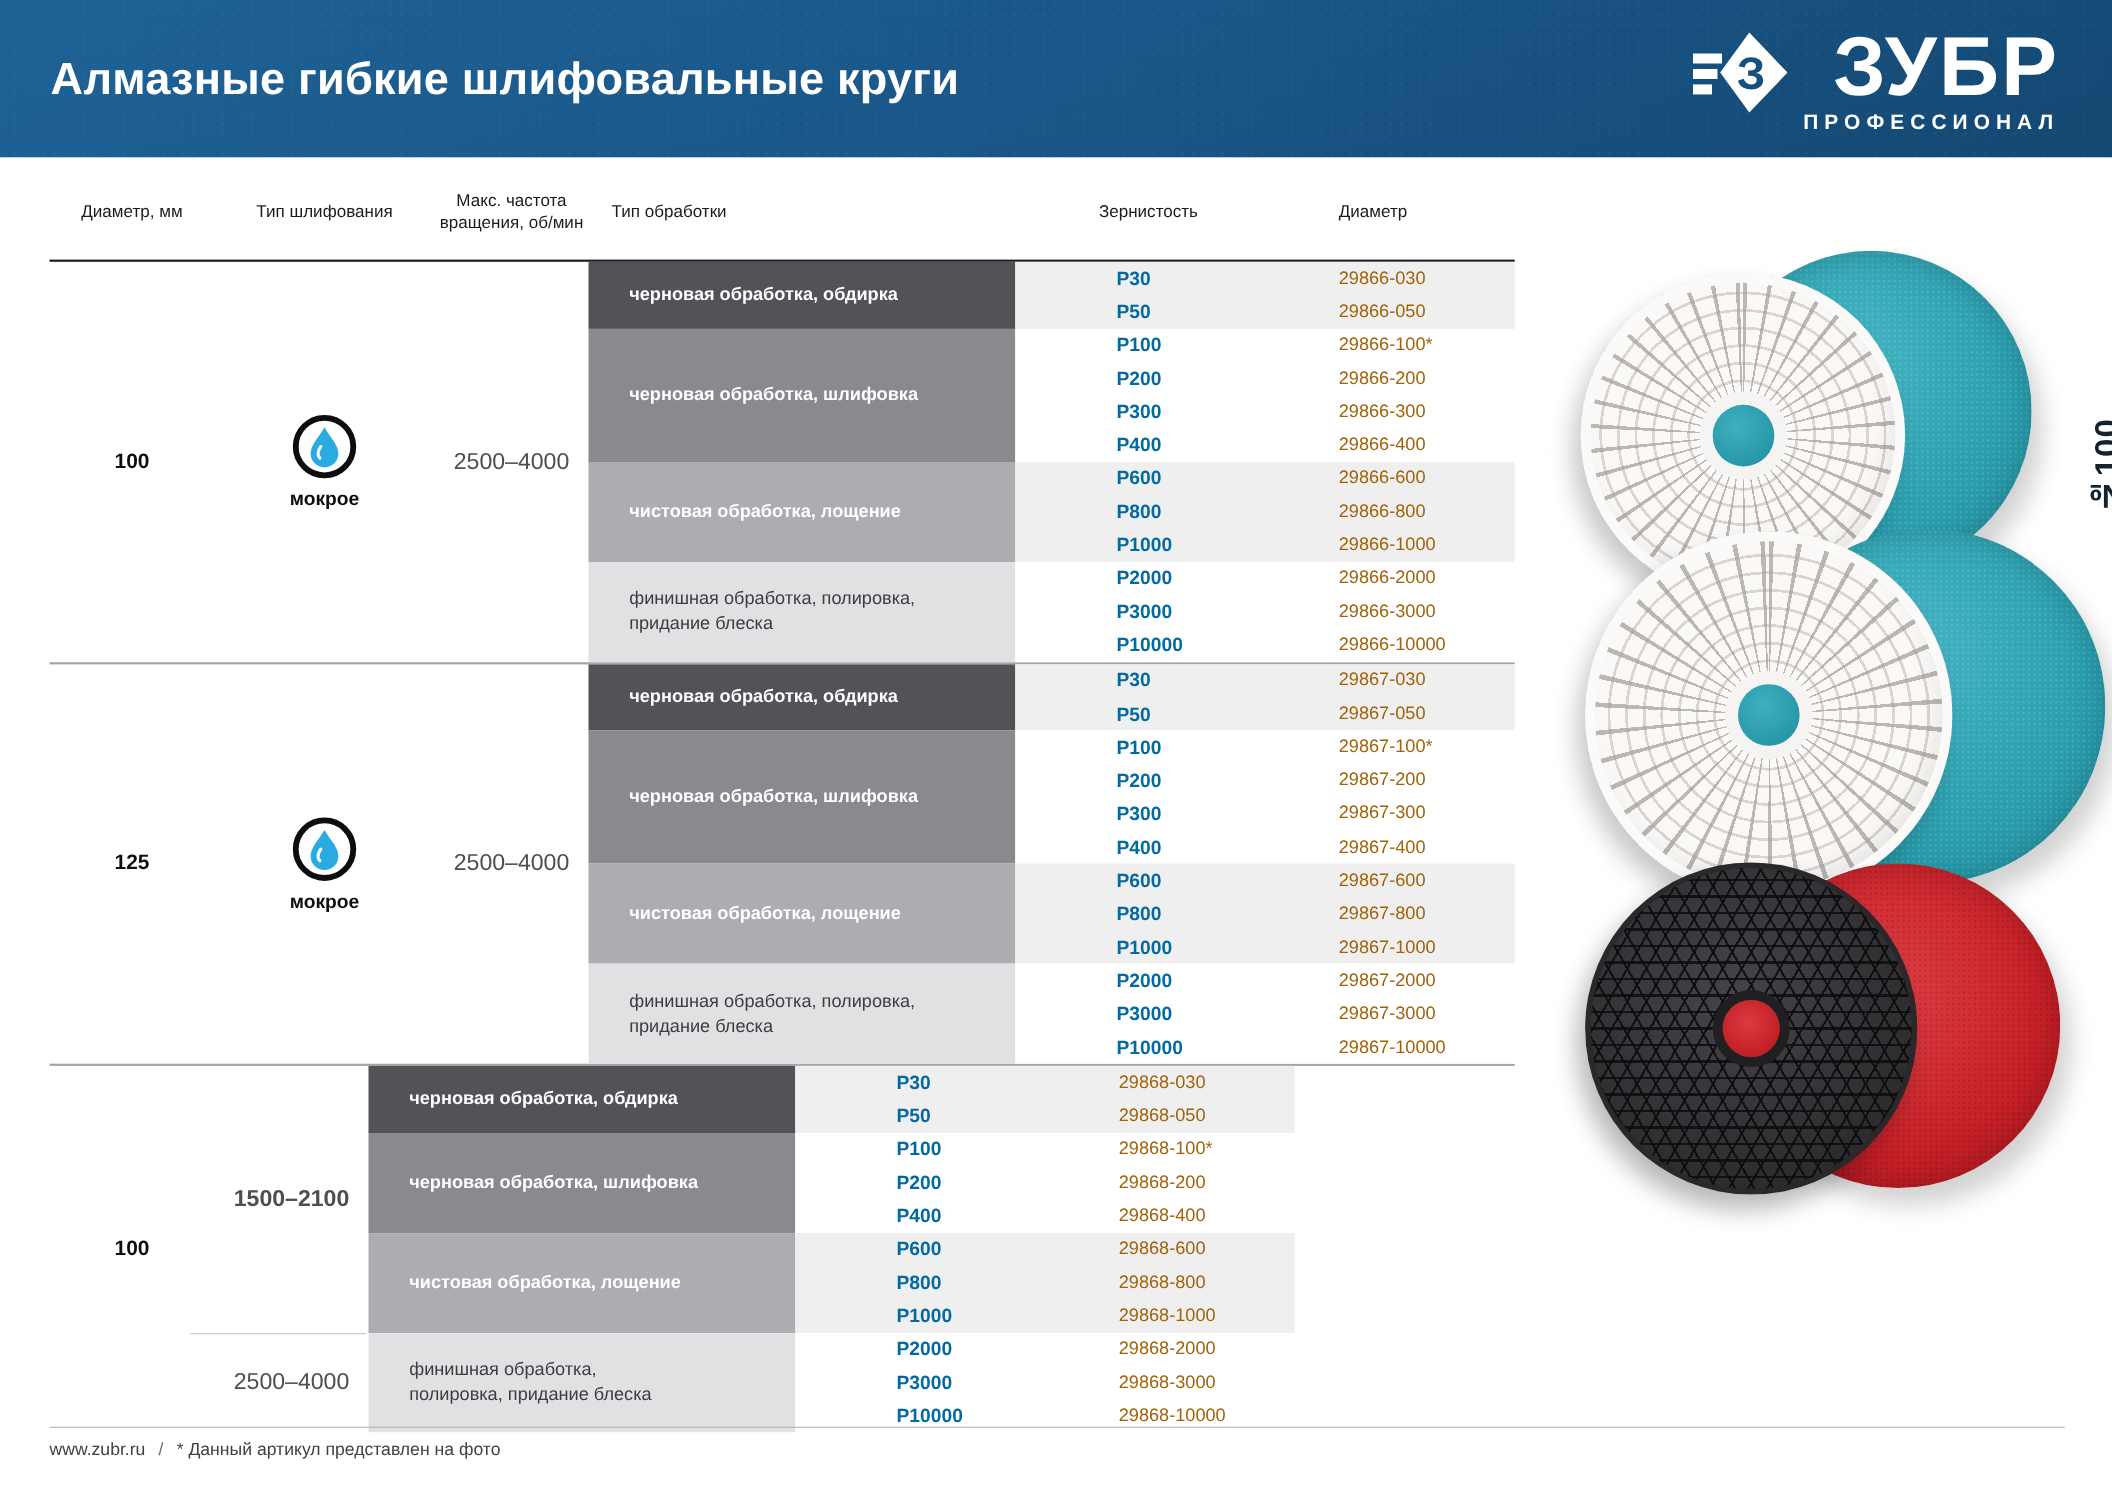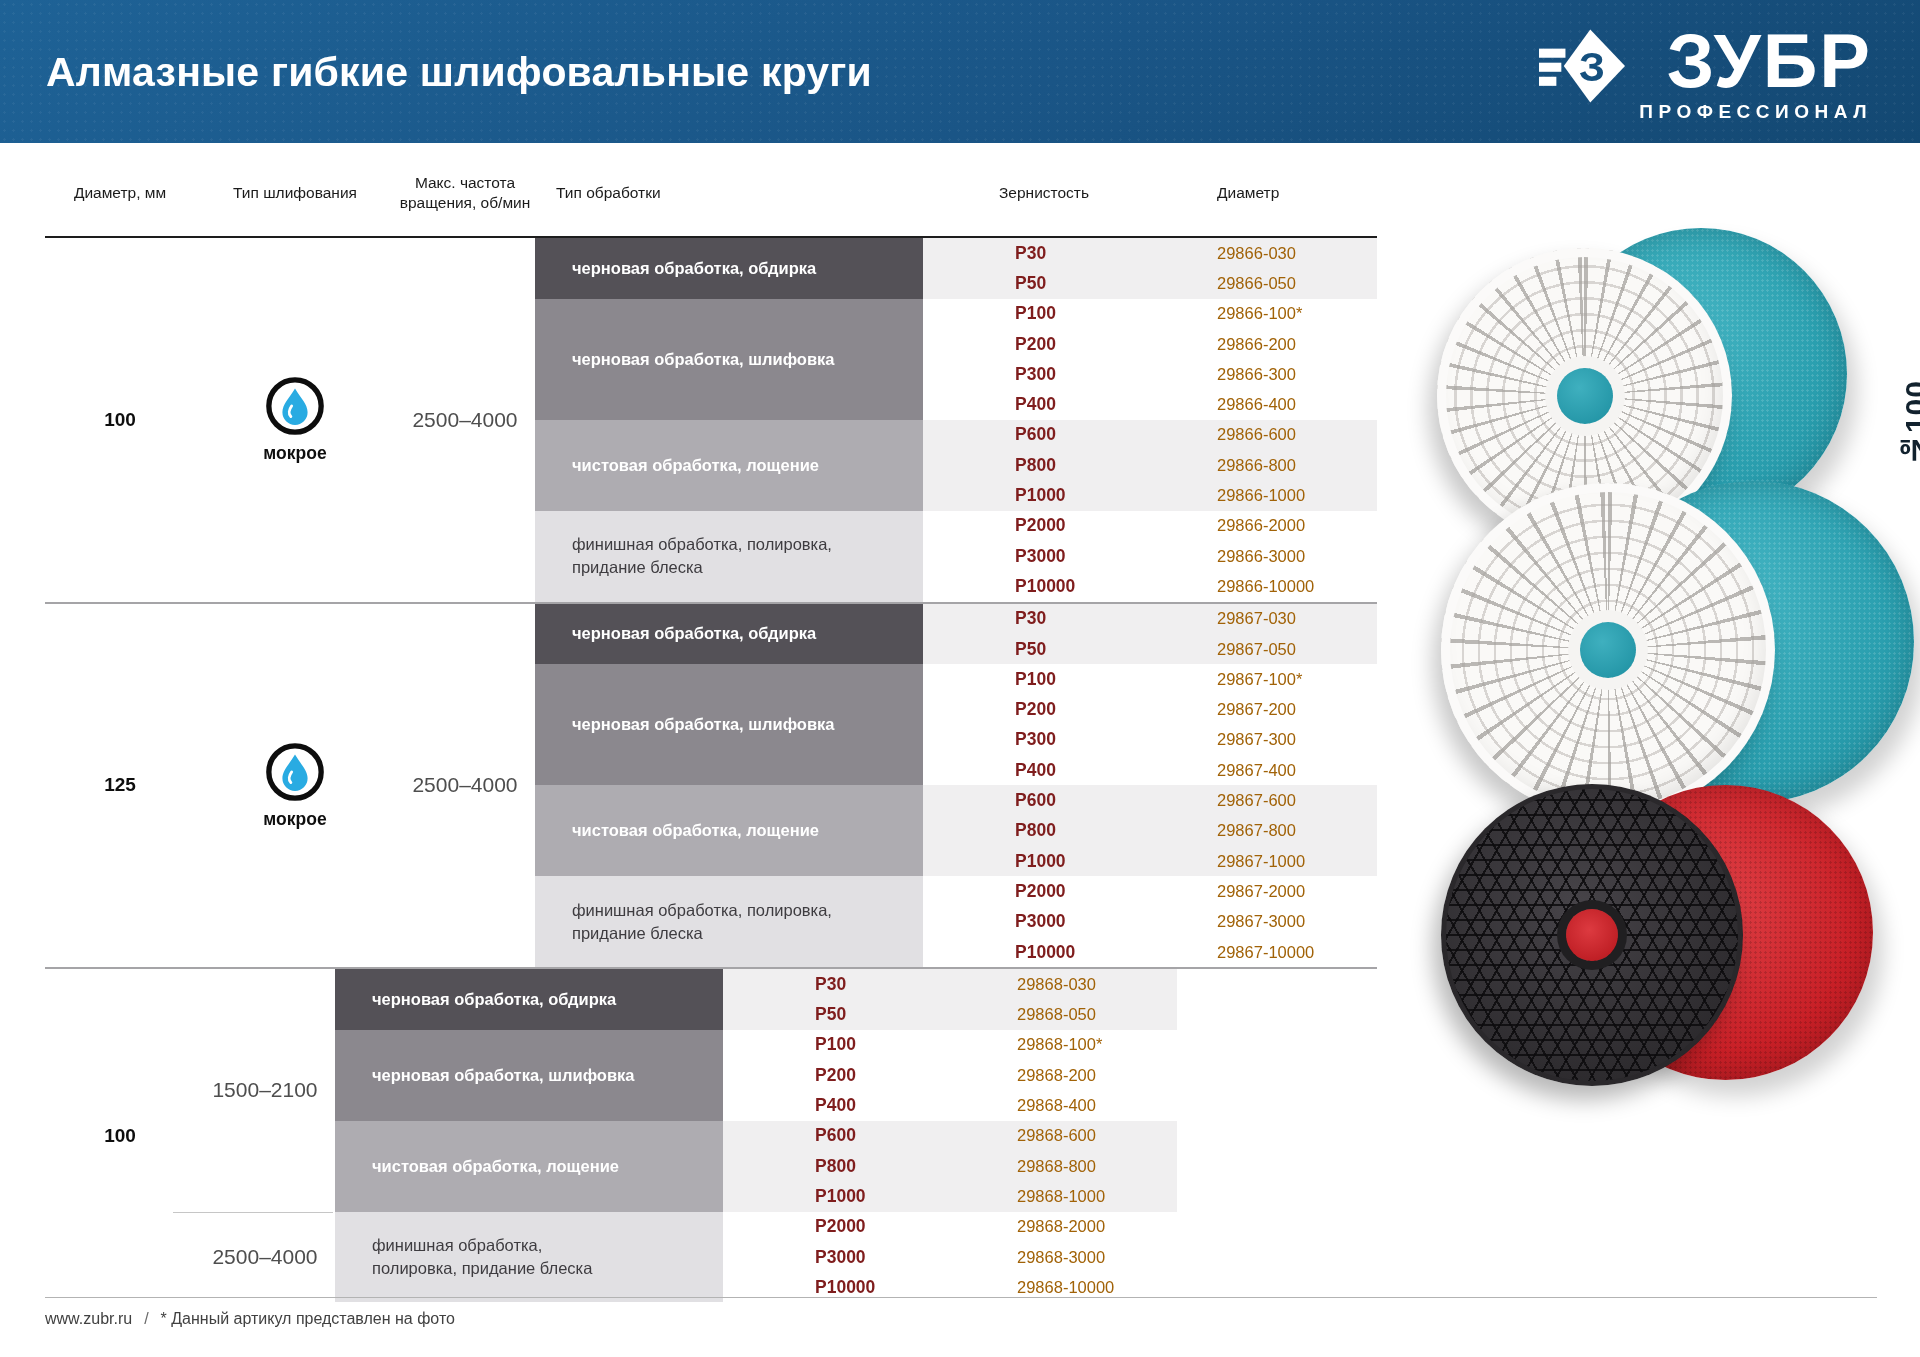--- a/index.html
+++ b/index.html
@@ -44,21 +44,21 @@
   .band{display:flex;}
   .band-label{width:388px;box-sizing:border-box;padding-left:37px;padding-right:14px;
               display:flex;align-items:center;font-size:16.5px;line-height:1.4;white-space:pre-line;}
   .band.dark    .band-label{background:var(--band-dark,#545157);color:#fff;font-weight:bold;}
   .band.medium  .band-label{background:var(--band-medium,#8B888E);color:#fff;font-weight:bold;}
   .band.light   .band-label{background:var(--band-light,#AEACB1);color:#fff;font-weight:bold;}
   .band.lightest .band-label{background:var(--band-lightest,#E1E0E3);color:#3E3C40;font-weight:normal;}
   .band-rows{width:454px;background:#fff;}
   .band.zebra .band-rows{background:#F0EFF0;}
   .rowline{height:var(--rh);display:flex;align-items:center;}
-  .grit{width:294px;box-sizing:border-box;padding-left:92px;font-weight:bold;font-size:17.5px;color:#7f1d1d;}
+  .grit{width:294px;box-sizing:border-box;padding-left:92px;font-weight:bold;font-size:17.5px;color:#0369a1;}
   .article{font-size:16.5px;color:#a16207;}
 
   
   .footer-divider{position:absolute;left:45px;top:1297px;width:1832px;border-top:1px solid #B3B3B3;}
   .footer{position:absolute;left:45px;top:1310px;display:flex;gap:12px;font-size:16px;color:#414141;}
   .footer .sep{color:#6b6b6b;}
 
   
   .product{position:absolute;}
   .backing{position:absolute;border-radius:50%;
@@ -317,21 +317,21 @@
                 </div>
               </div>
             </div>
           </div>
         </div>
         <div class="group">
           <div class="gcell gc-diam">
             <span>100</span>
           </div>
           <div class="gcell gc-freq">
-            <div class="freq-sec" style="height: 242.4px;">
+            <div class="freq-sec" style="height: 242.4px; font-weight: bold;">
               <span>1500–2100</span>
             </div>
             <div class="freq-sec" style="height: 90.9px;">
               <span>2500–4000</span>
             </div>
           </div>
           <div class="bands">
             <div class="band dark zebra">
               <div class="band-label">черновая обработка, обдирка</div>
               <div class="band-rows">

